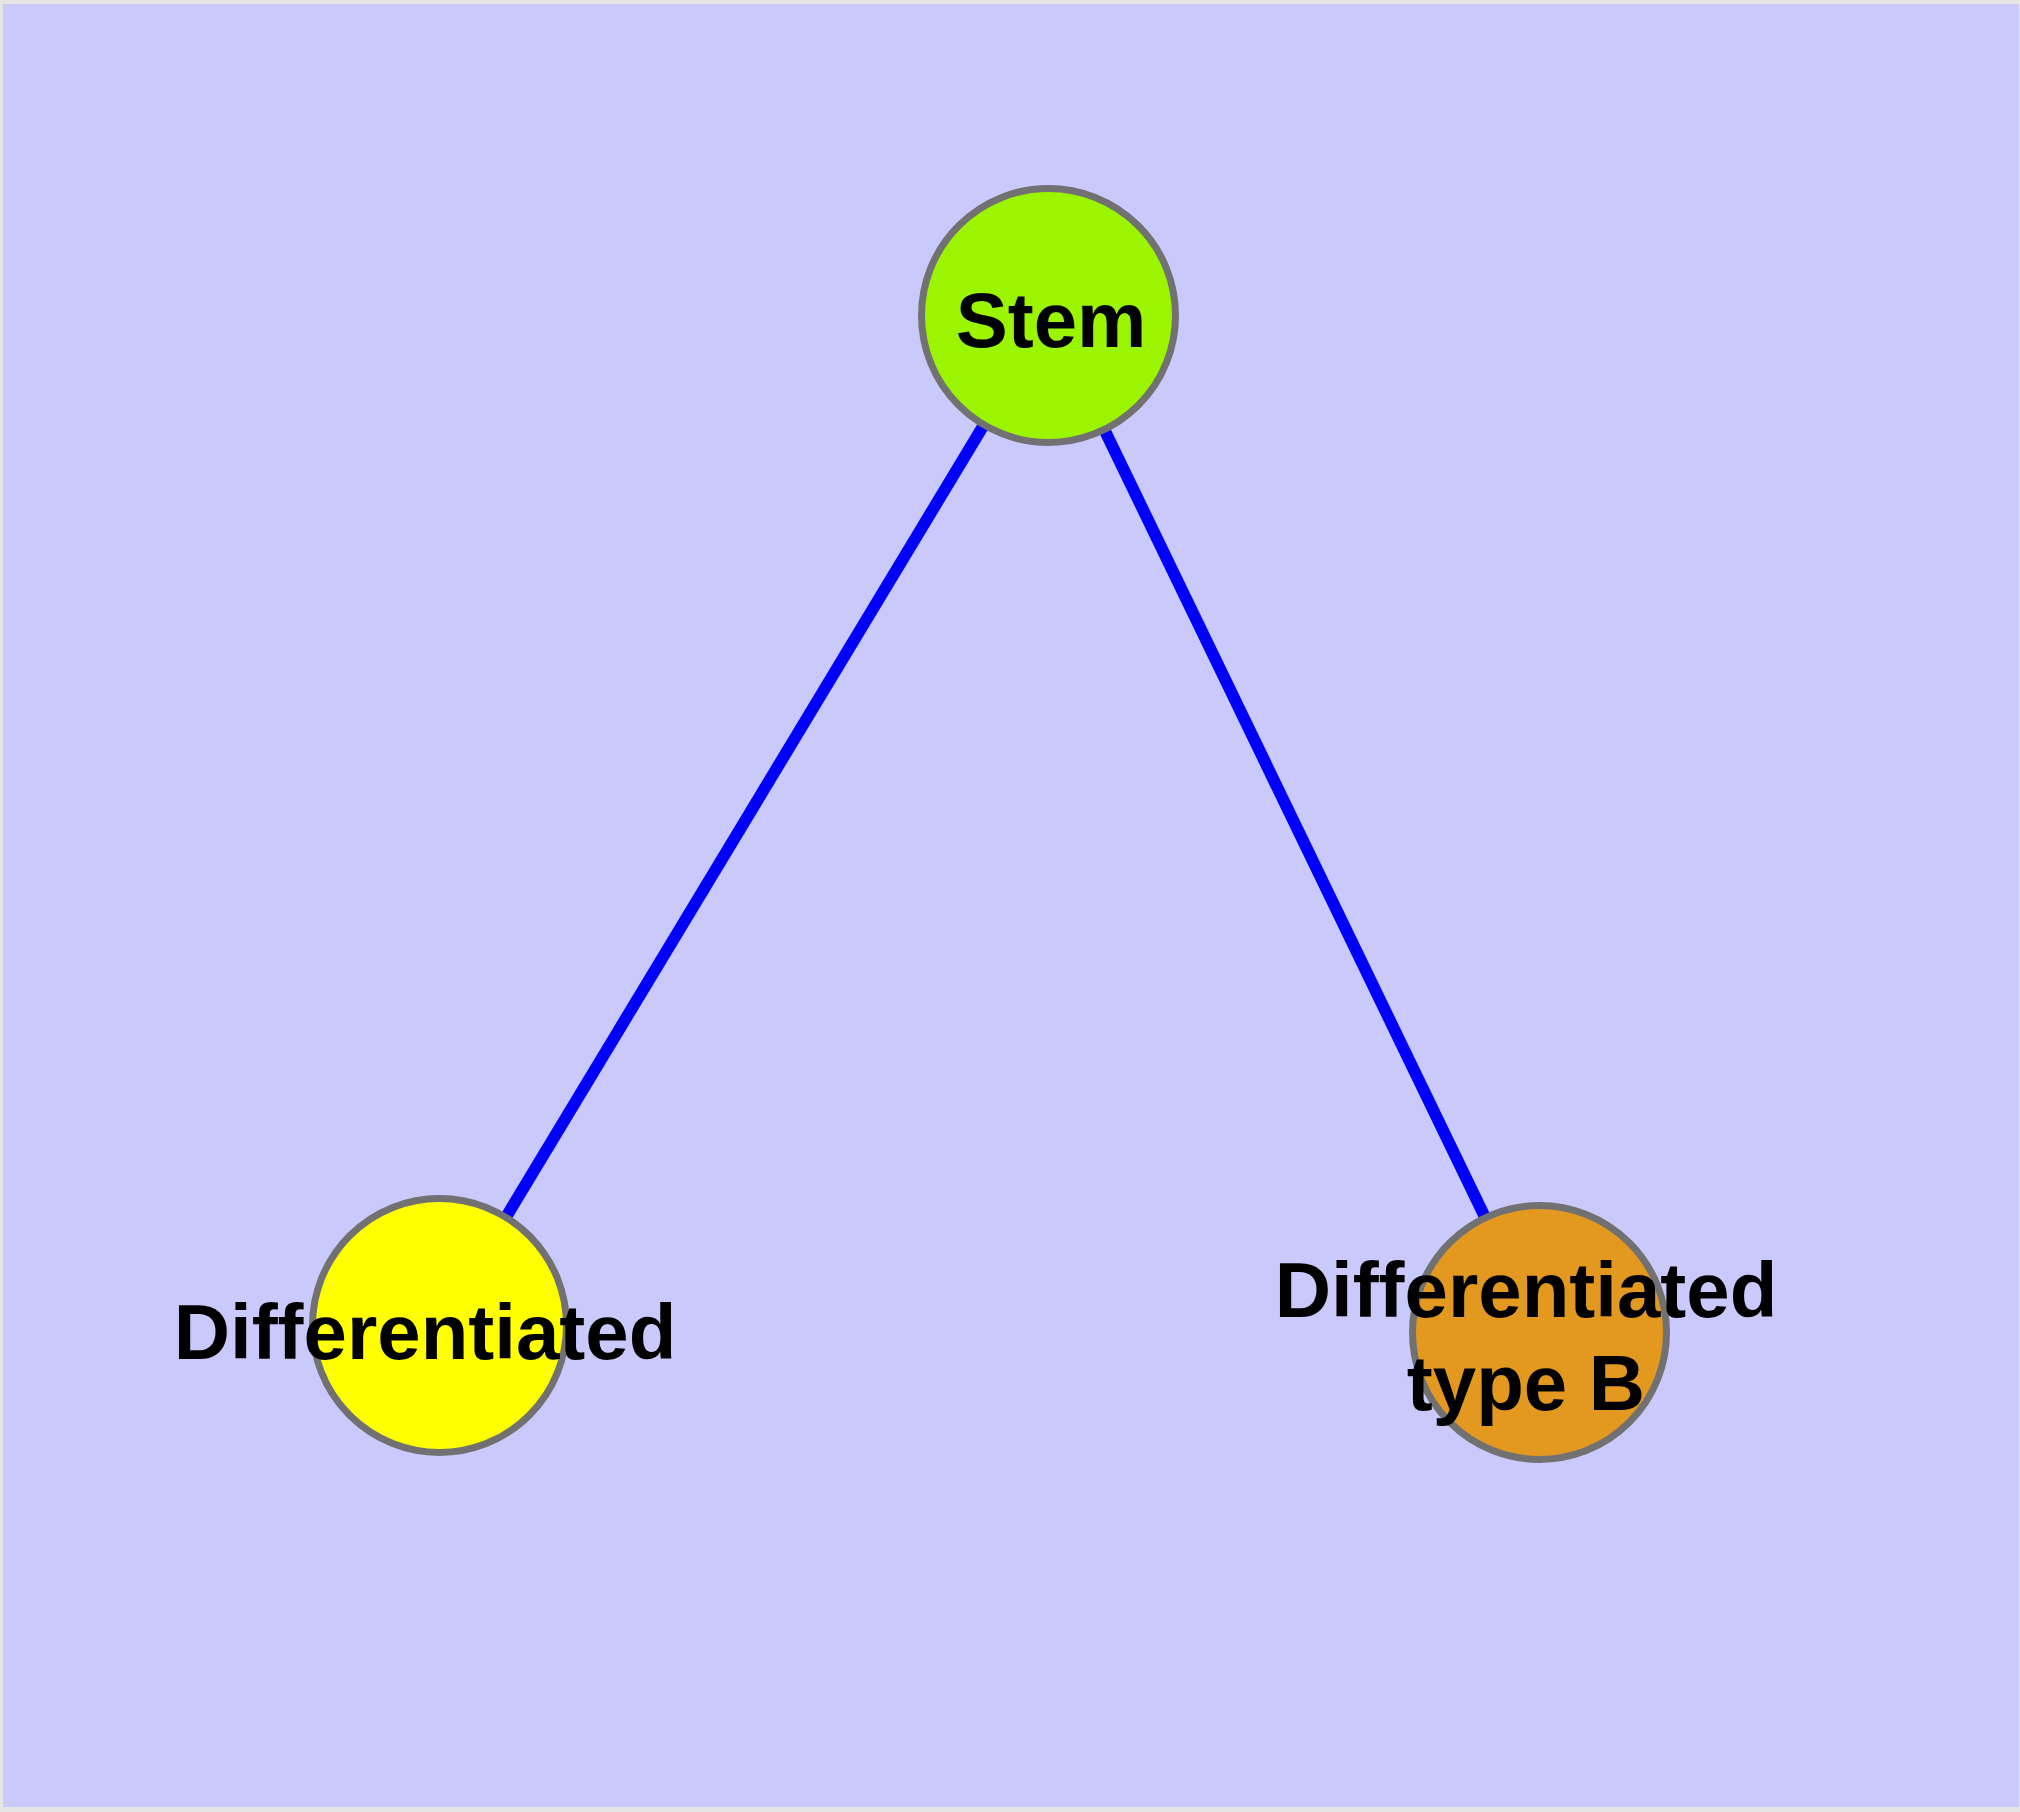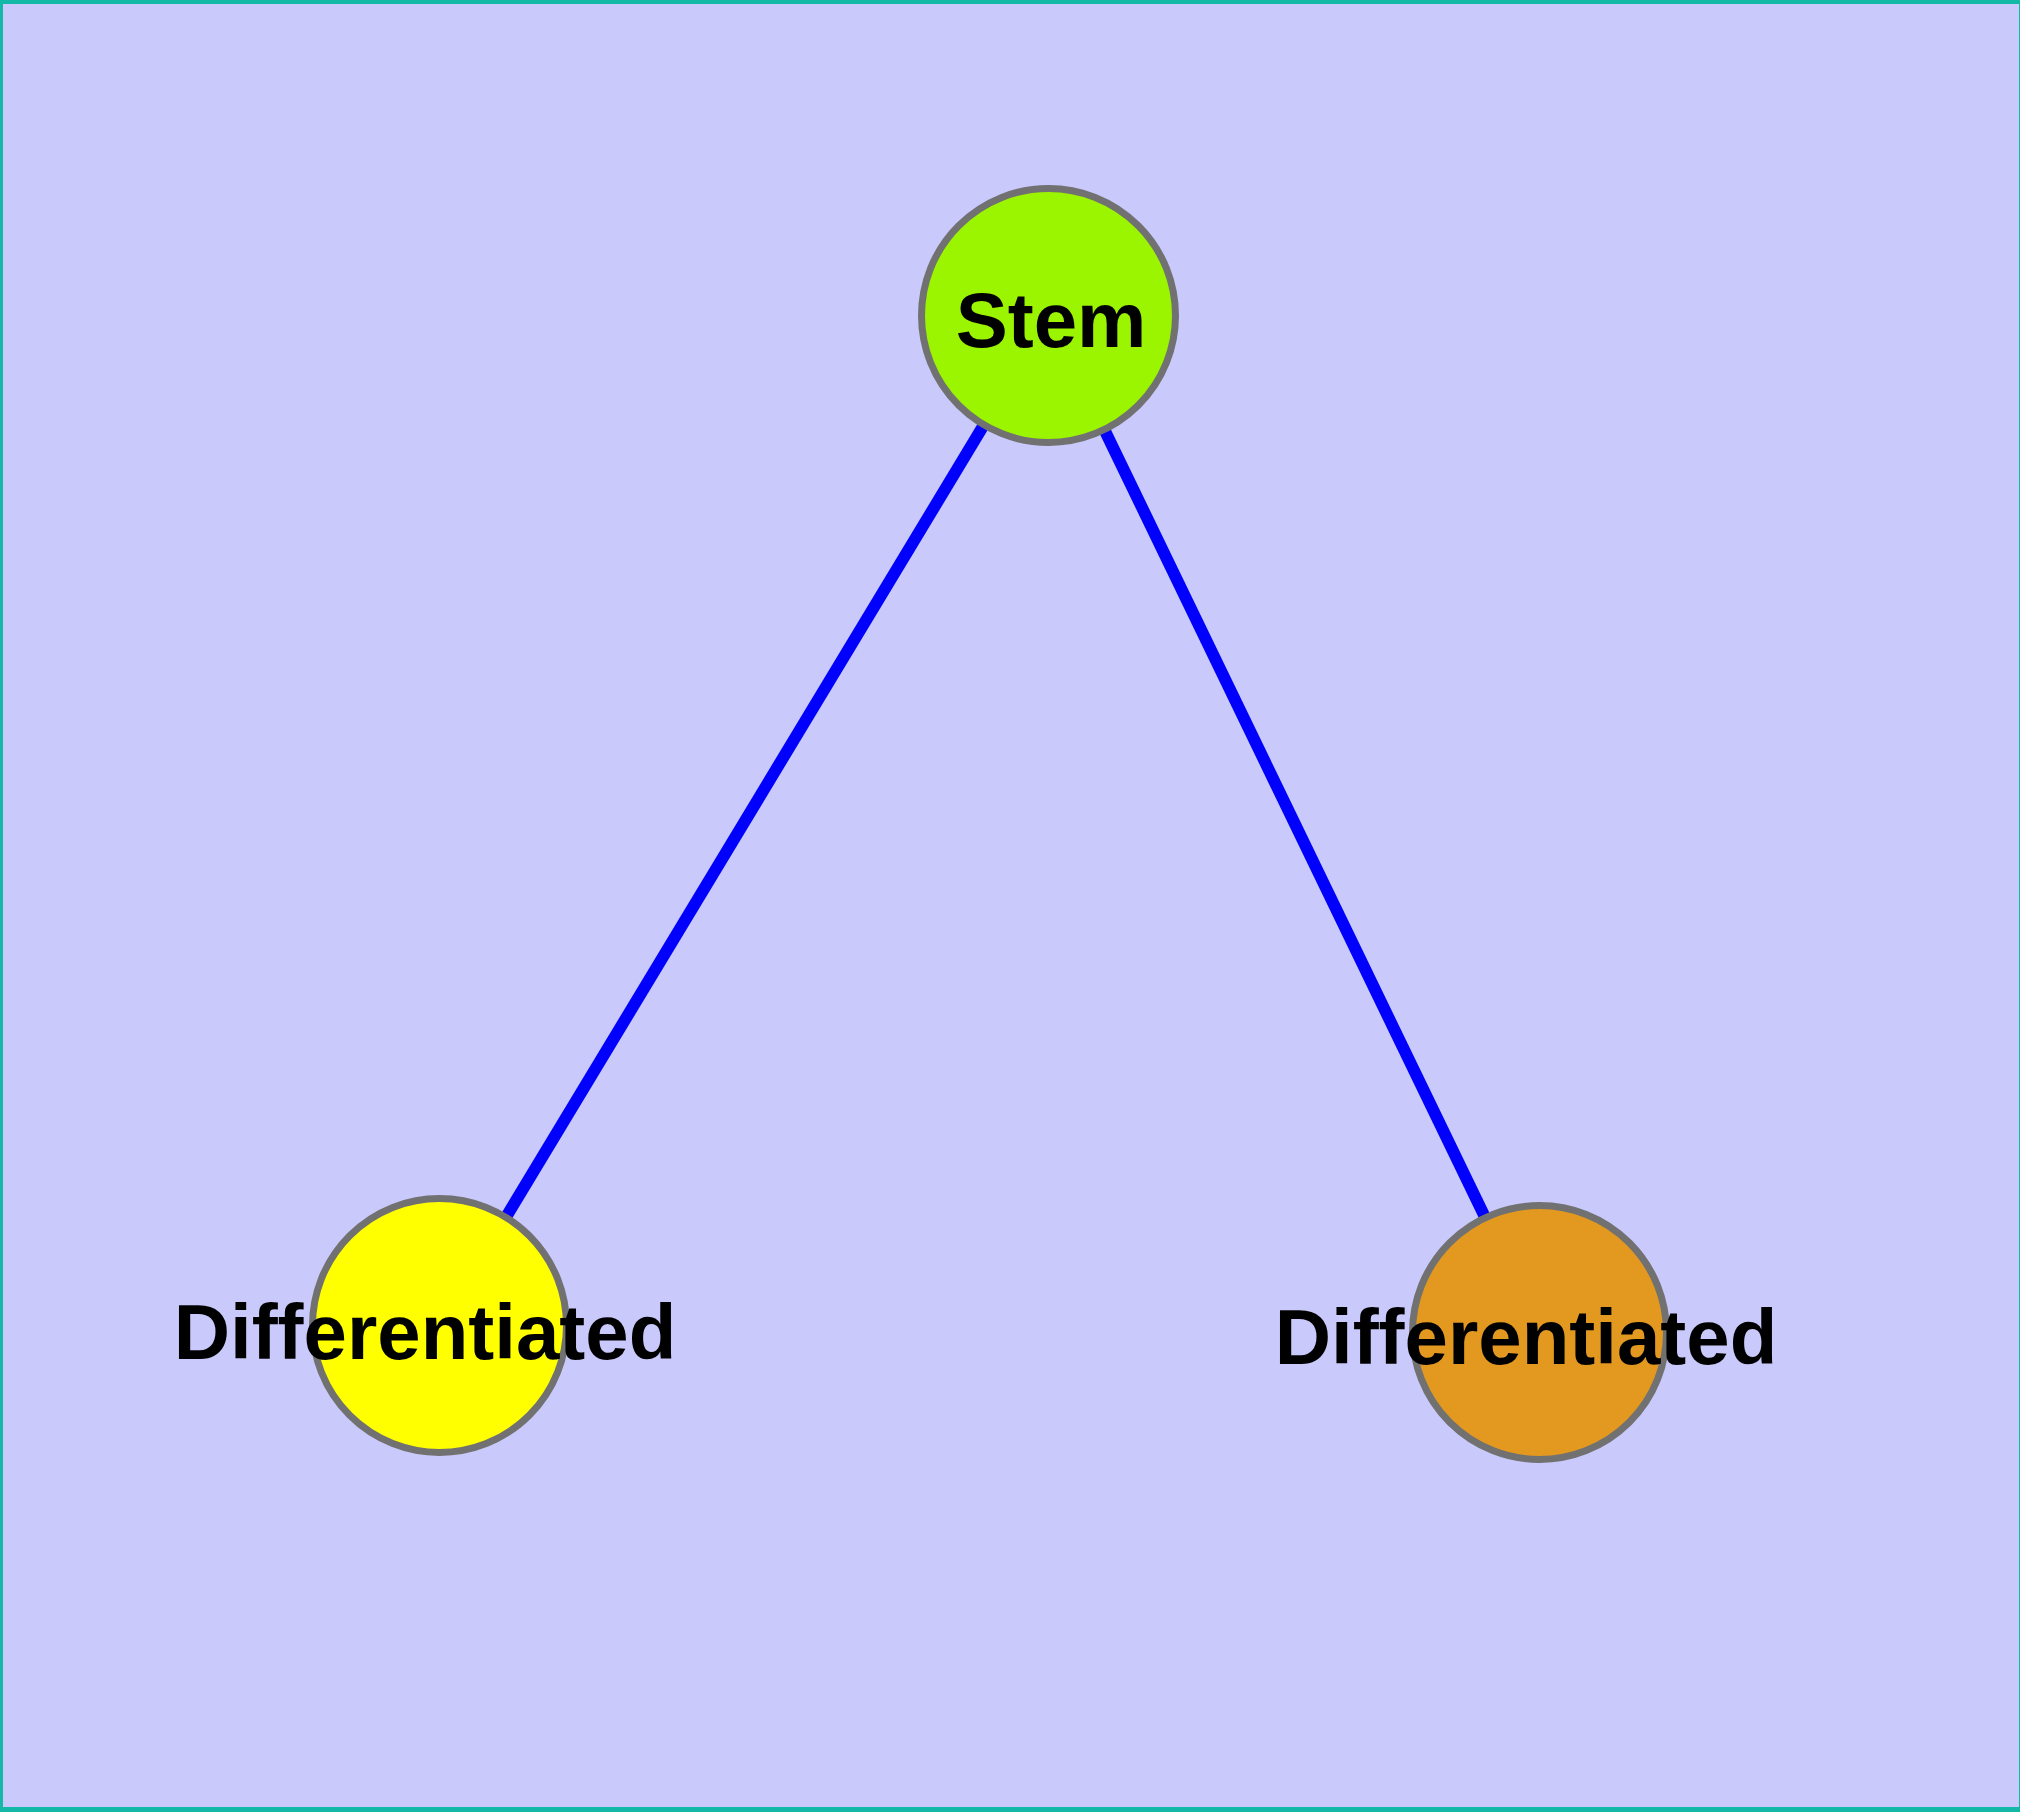--- a/index.html
+++ b/index.html
@@ -5,21 +5,21 @@
   html, body {
     margin: 0;
     padding: 0;
     background: #ffffff;
     font-family: "Liberation Sans", "DejaVu Sans", sans-serif;
   }
   #canvas {
     position: relative;
     width: 2021px;
     height: 1812px;
-    background: #14b8a6;
+    background: #e5e5e5;
     overflow: hidden;
   }
   #plot-bg {
     position: absolute;
     left: 2.5px;
     top: 4.2px;
     right: 2.5px;
     bottom: 5.1px;
     z-index: 0;
   }
@@ -78,16 +78,17 @@
   <div id="node-diff-b" class="node" style="background-color: rgb(227, 153, 32); border-color: rgb(113, 113, 113);"></div>
 
   <div id="label-stem" class="node-label" style="color: rgb(0, 0, 0);">Stem</div>
 
   <div id="label-diff-a" class="node-label" style="color: rgb(0, 0, 0);">
     <div>Differentiated</div>
   </div>
 
   <div id="label-diff-b" class="node-label" style="color: rgb(0, 0, 0);">
     <div>Differentiated</div>
+    <div>type B</div>
   </div>
 
 </div>
 
 
 </body></html>

